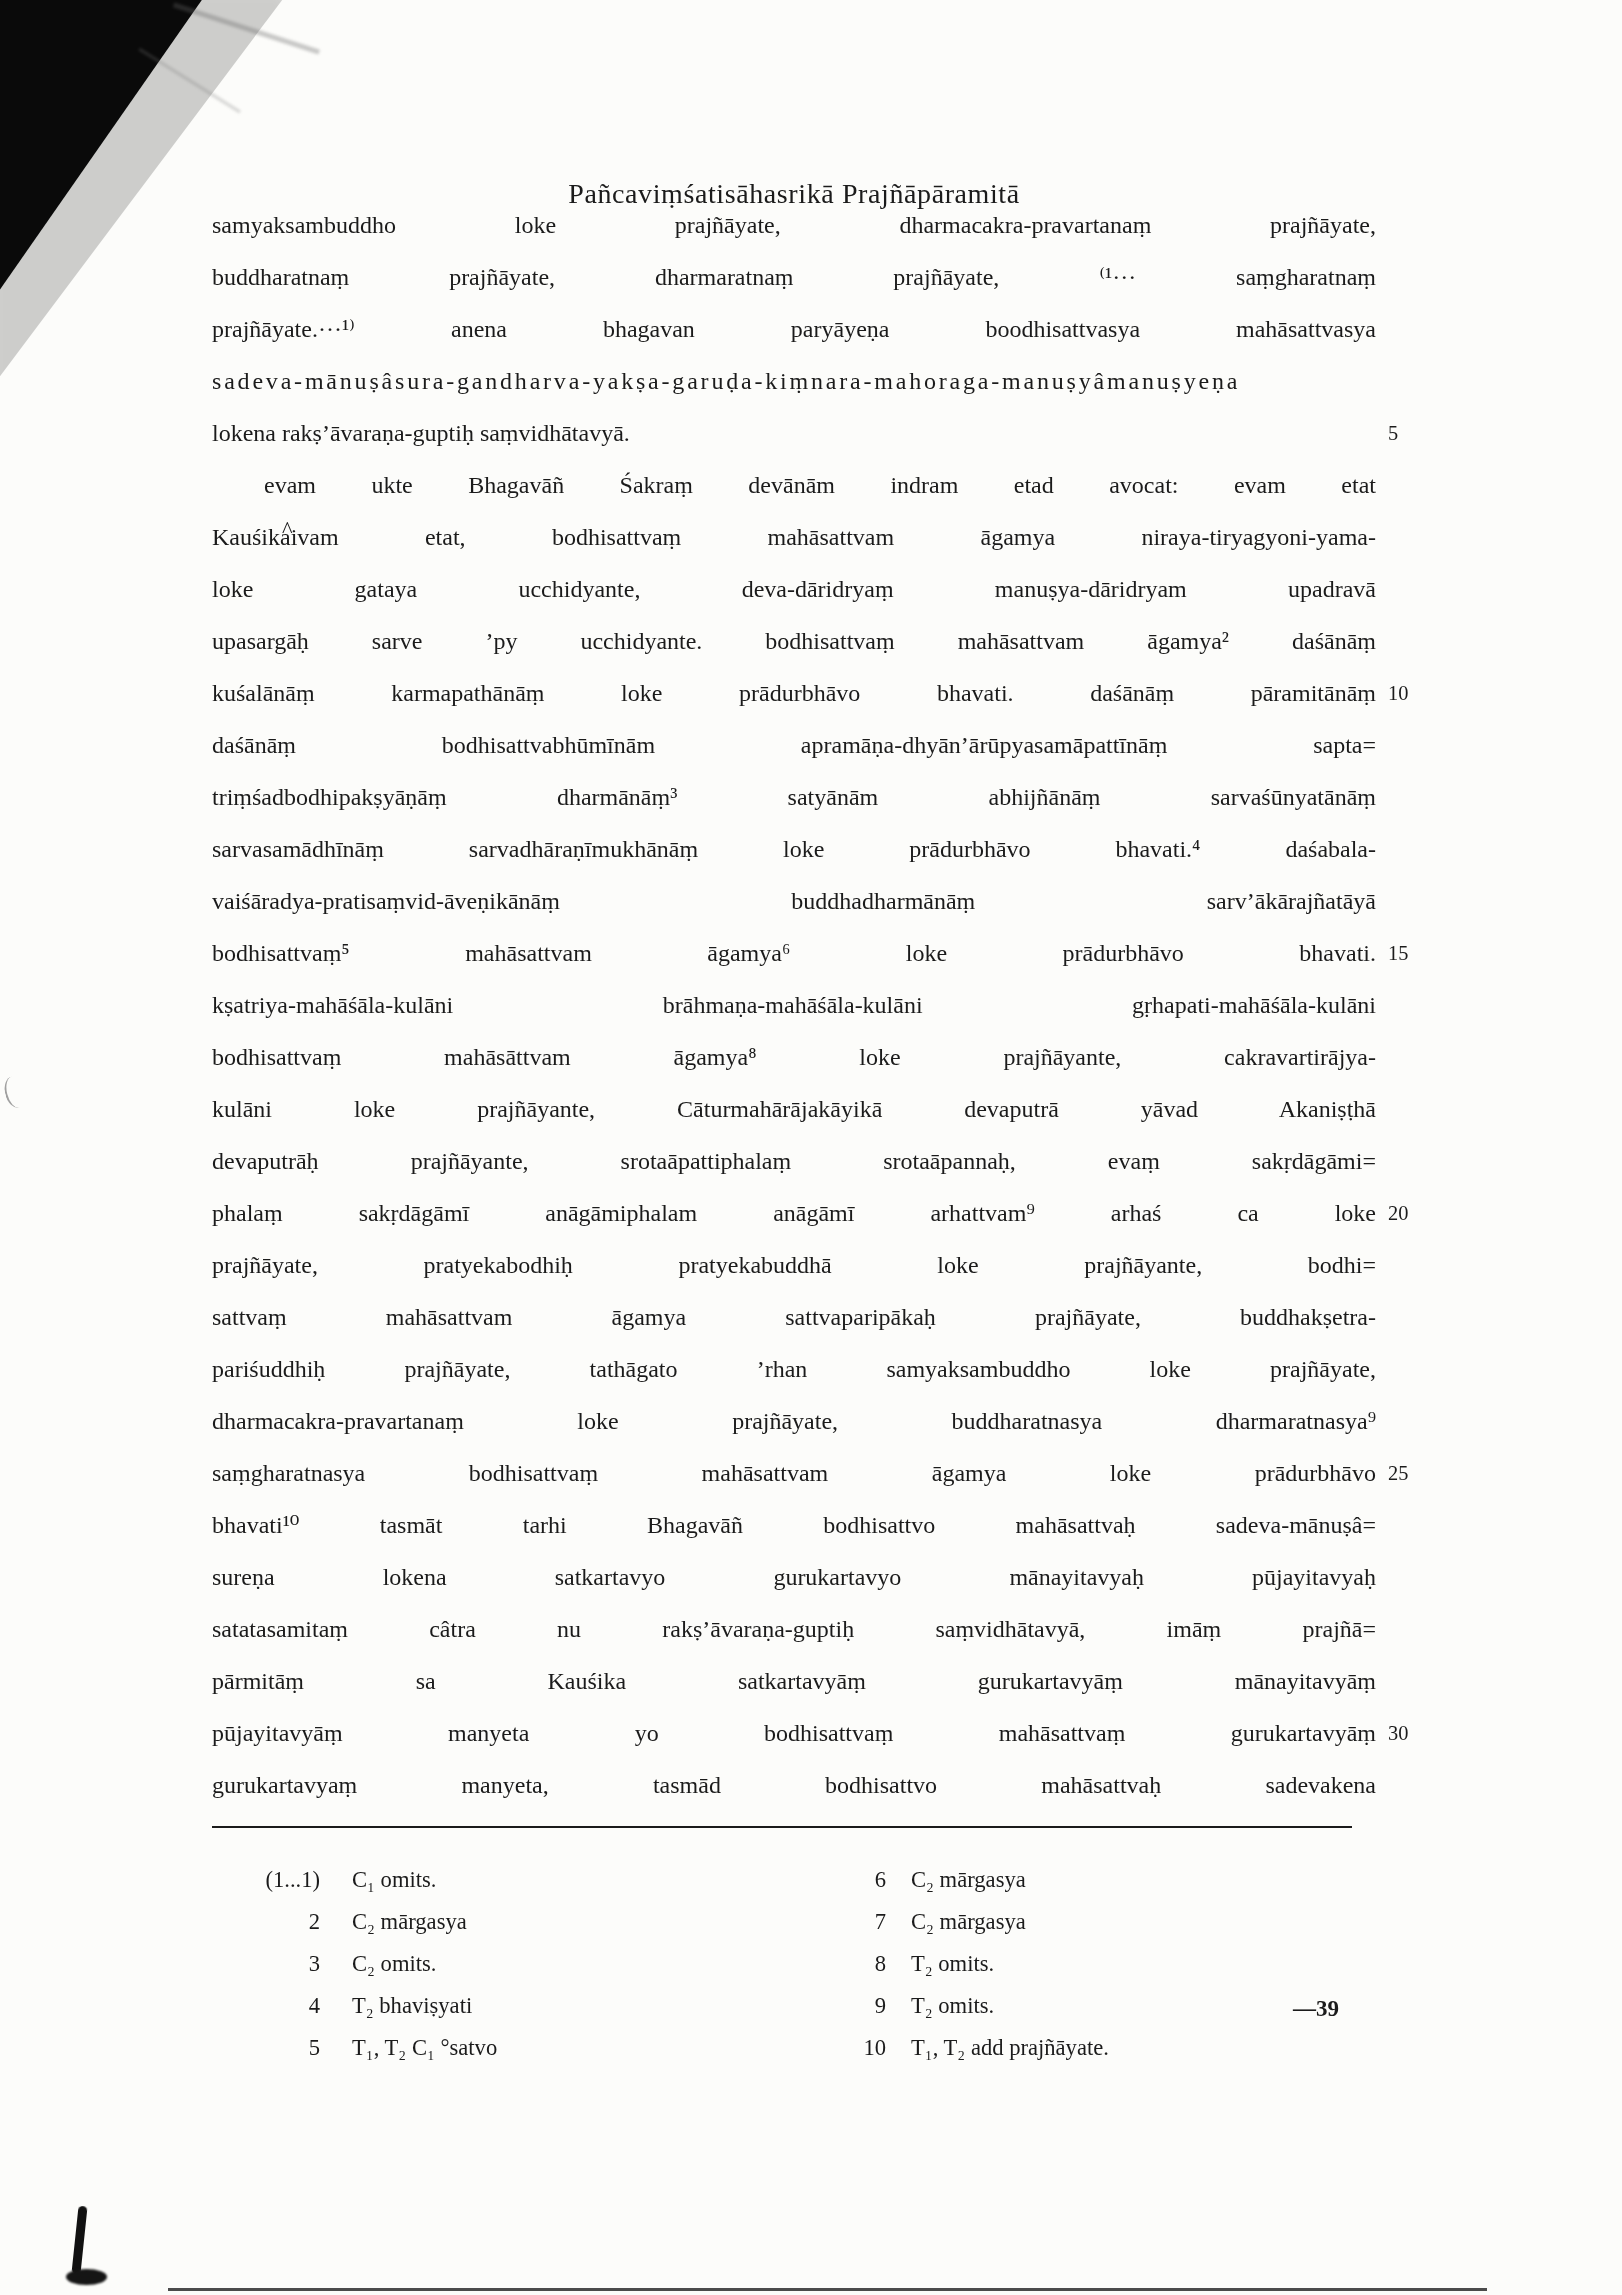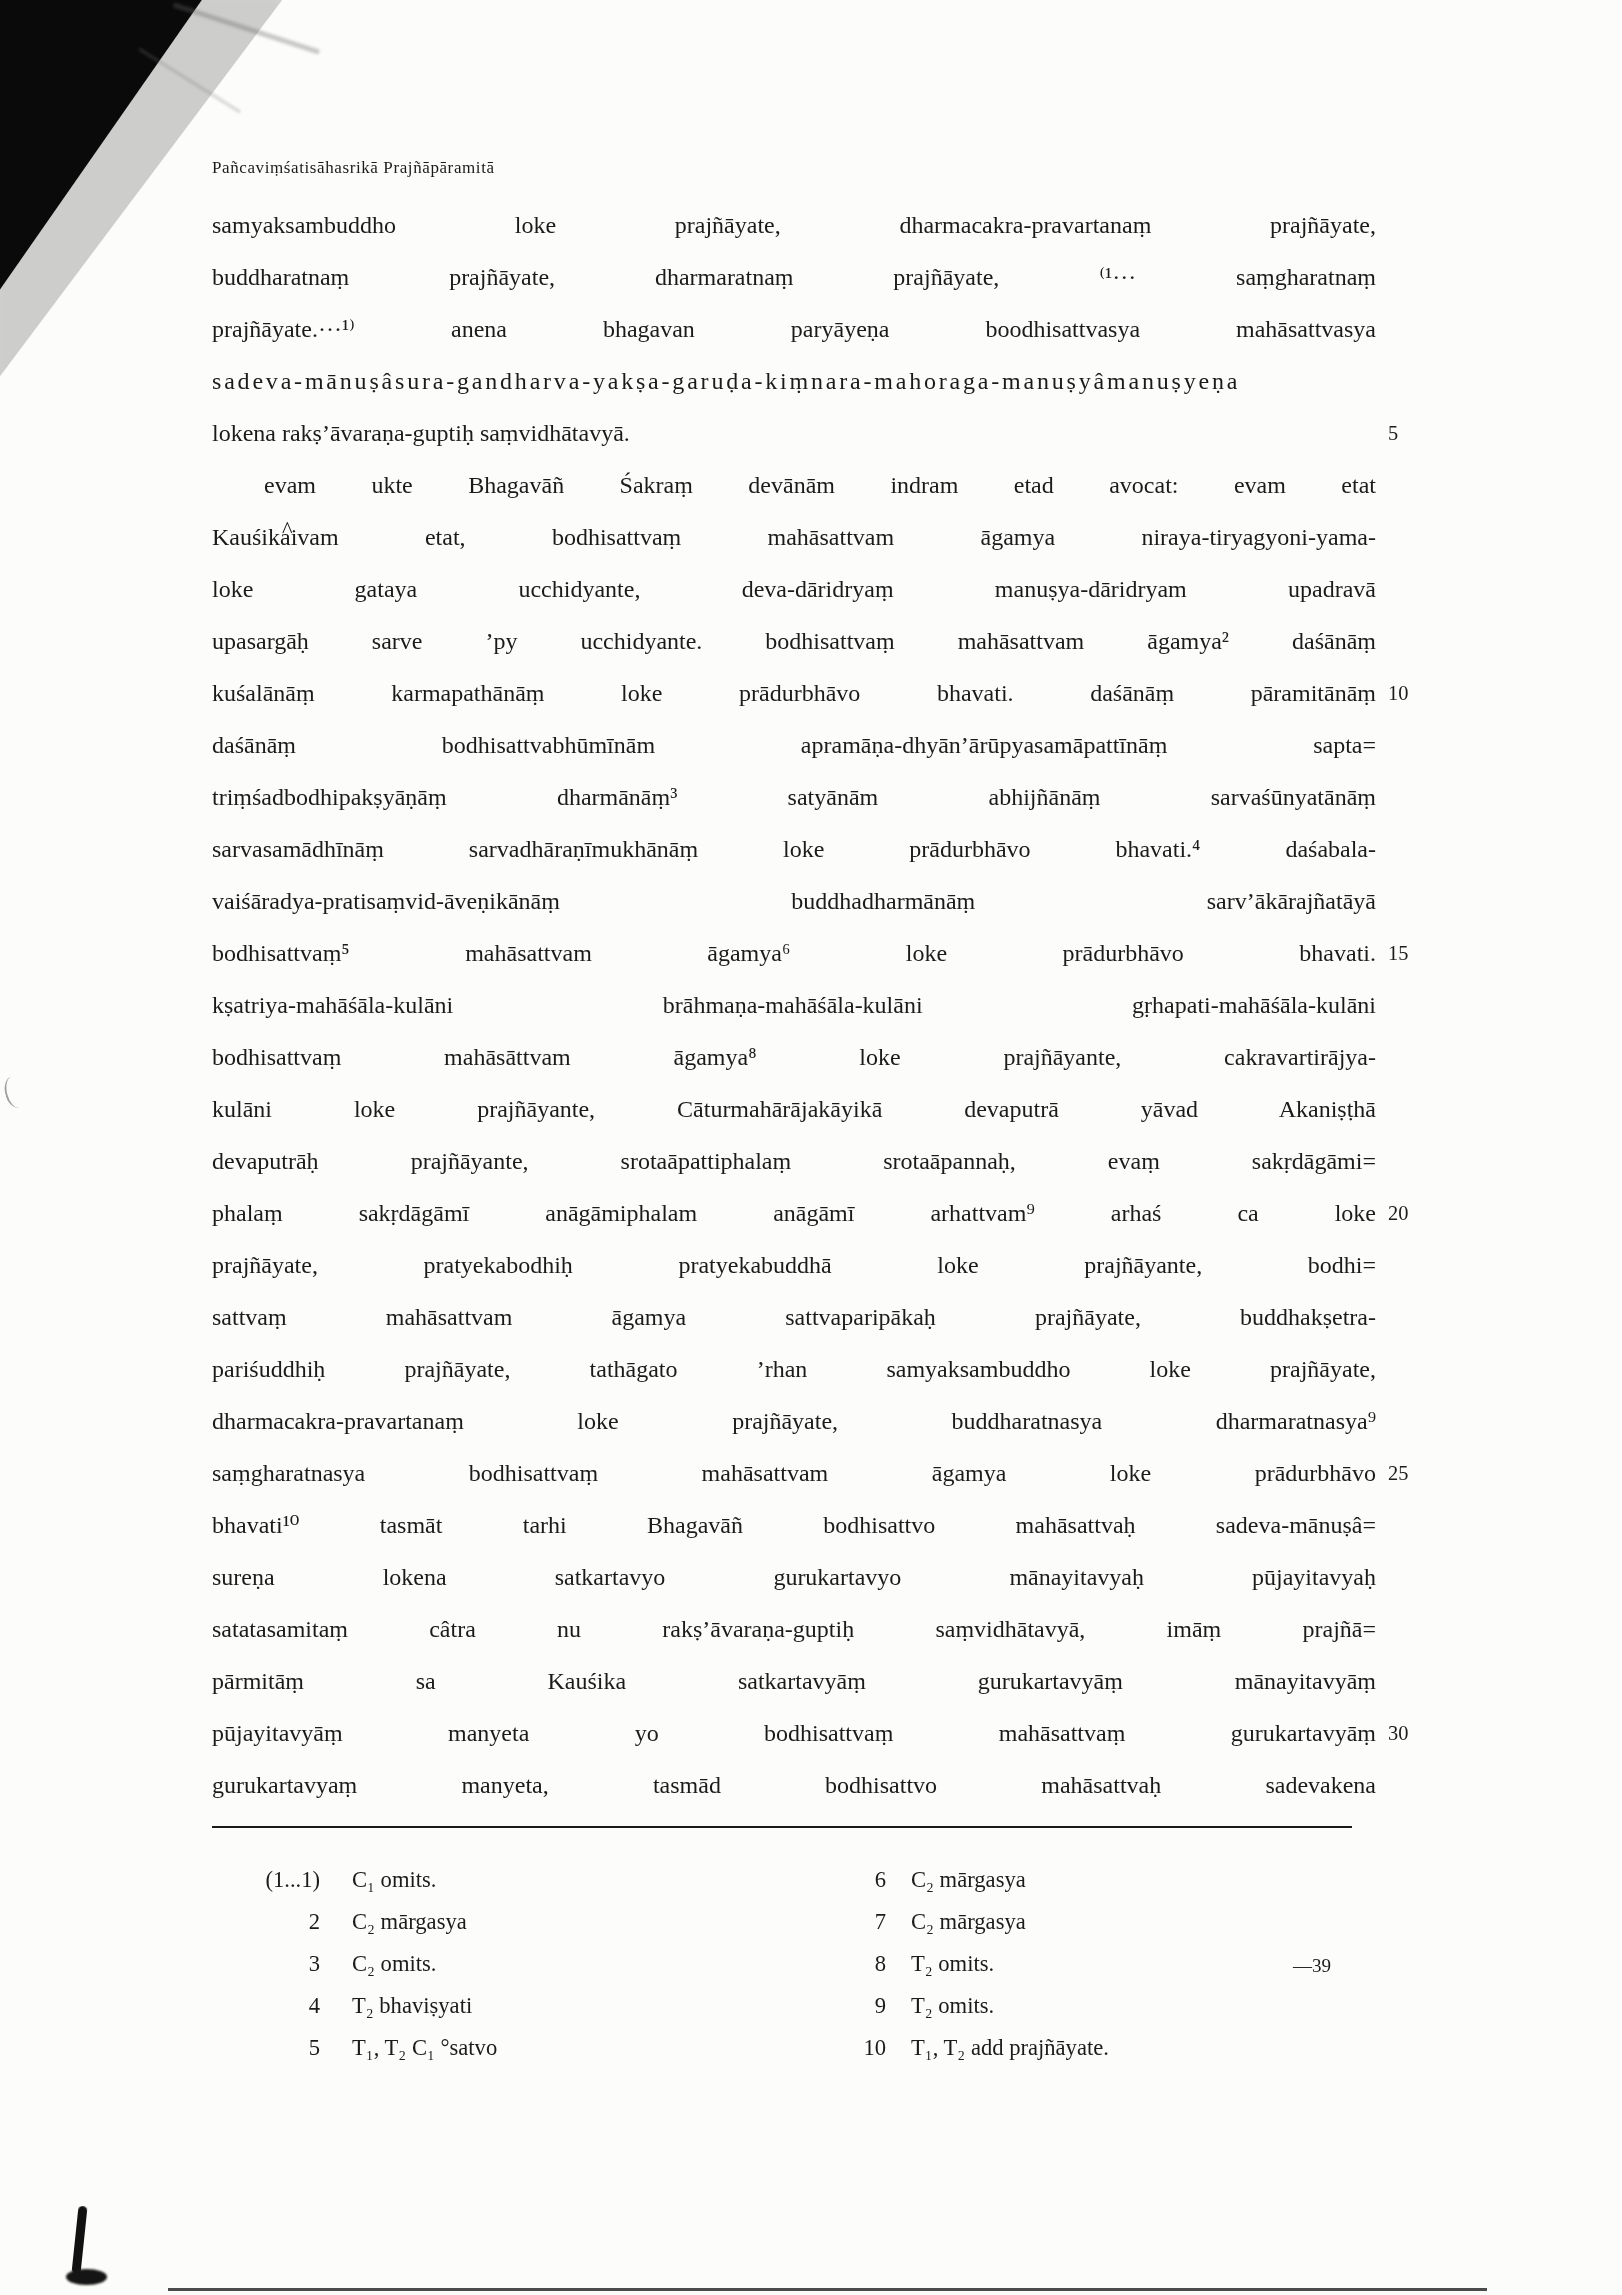--- a/index.html
+++ b/index.html
@@ -10,22 +10,23 @@
     height: 2295px;
     background: var(--paper, #fcfcfa);
     overflow: hidden;
     font-family: "Liberation Serif", "DejaVu Serif", "DejaVu Sans", serif;
     color: var(--ink, #1b1b1b);
   }
 
   
   .running-head {
     position: absolute;
-    top: 158px; left: 212px; width: 1164px;
-    font-size: 17px;
+    top: 178px; left: 212px; width: 1164px;
+    text-align: center;
+    font-size: 28px;
     letter-spacing: 0.6px;
   }
 
   
   .text-block {
     position: absolute;
     top: 199px; left: 212px; width: 1164px;
   }
   .line {
     position: relative;
@@ -73,22 +74,23 @@
   }
   .fn-col { position: absolute; top: 0; }
   .fn-col.left  { left: 17px;  width: 566px; }
   .fn-col.right { left: 633px; width: 532px; }
   .fn { line-height: 42px; white-space: nowrap; }
   .fn-label { display: inline-block; width: 91px; text-align: right; margin-right: 32px; }
   .fn-col.right .fn-label { width: 41px; margin-right: 25px; }
 
   .page-number {
     position: absolute;
-    top: 1955px; left: 1293px;
-    font-size: 19px;
+    top: 1996px; left: 1293px;
+    font-size: 23px;
+    font-weight: bold;
   }
 
   
   .artifact { position: absolute; pointer-events: none; }
   .corner-soft {
     top: -13.6px; left: -13.6px; width: 306px; height: 408px;
     background: #555; opacity: .28;
     clip-path: polygon(0 0, 100% 0, 0 100%);
     filter: blur(8px);
   }

